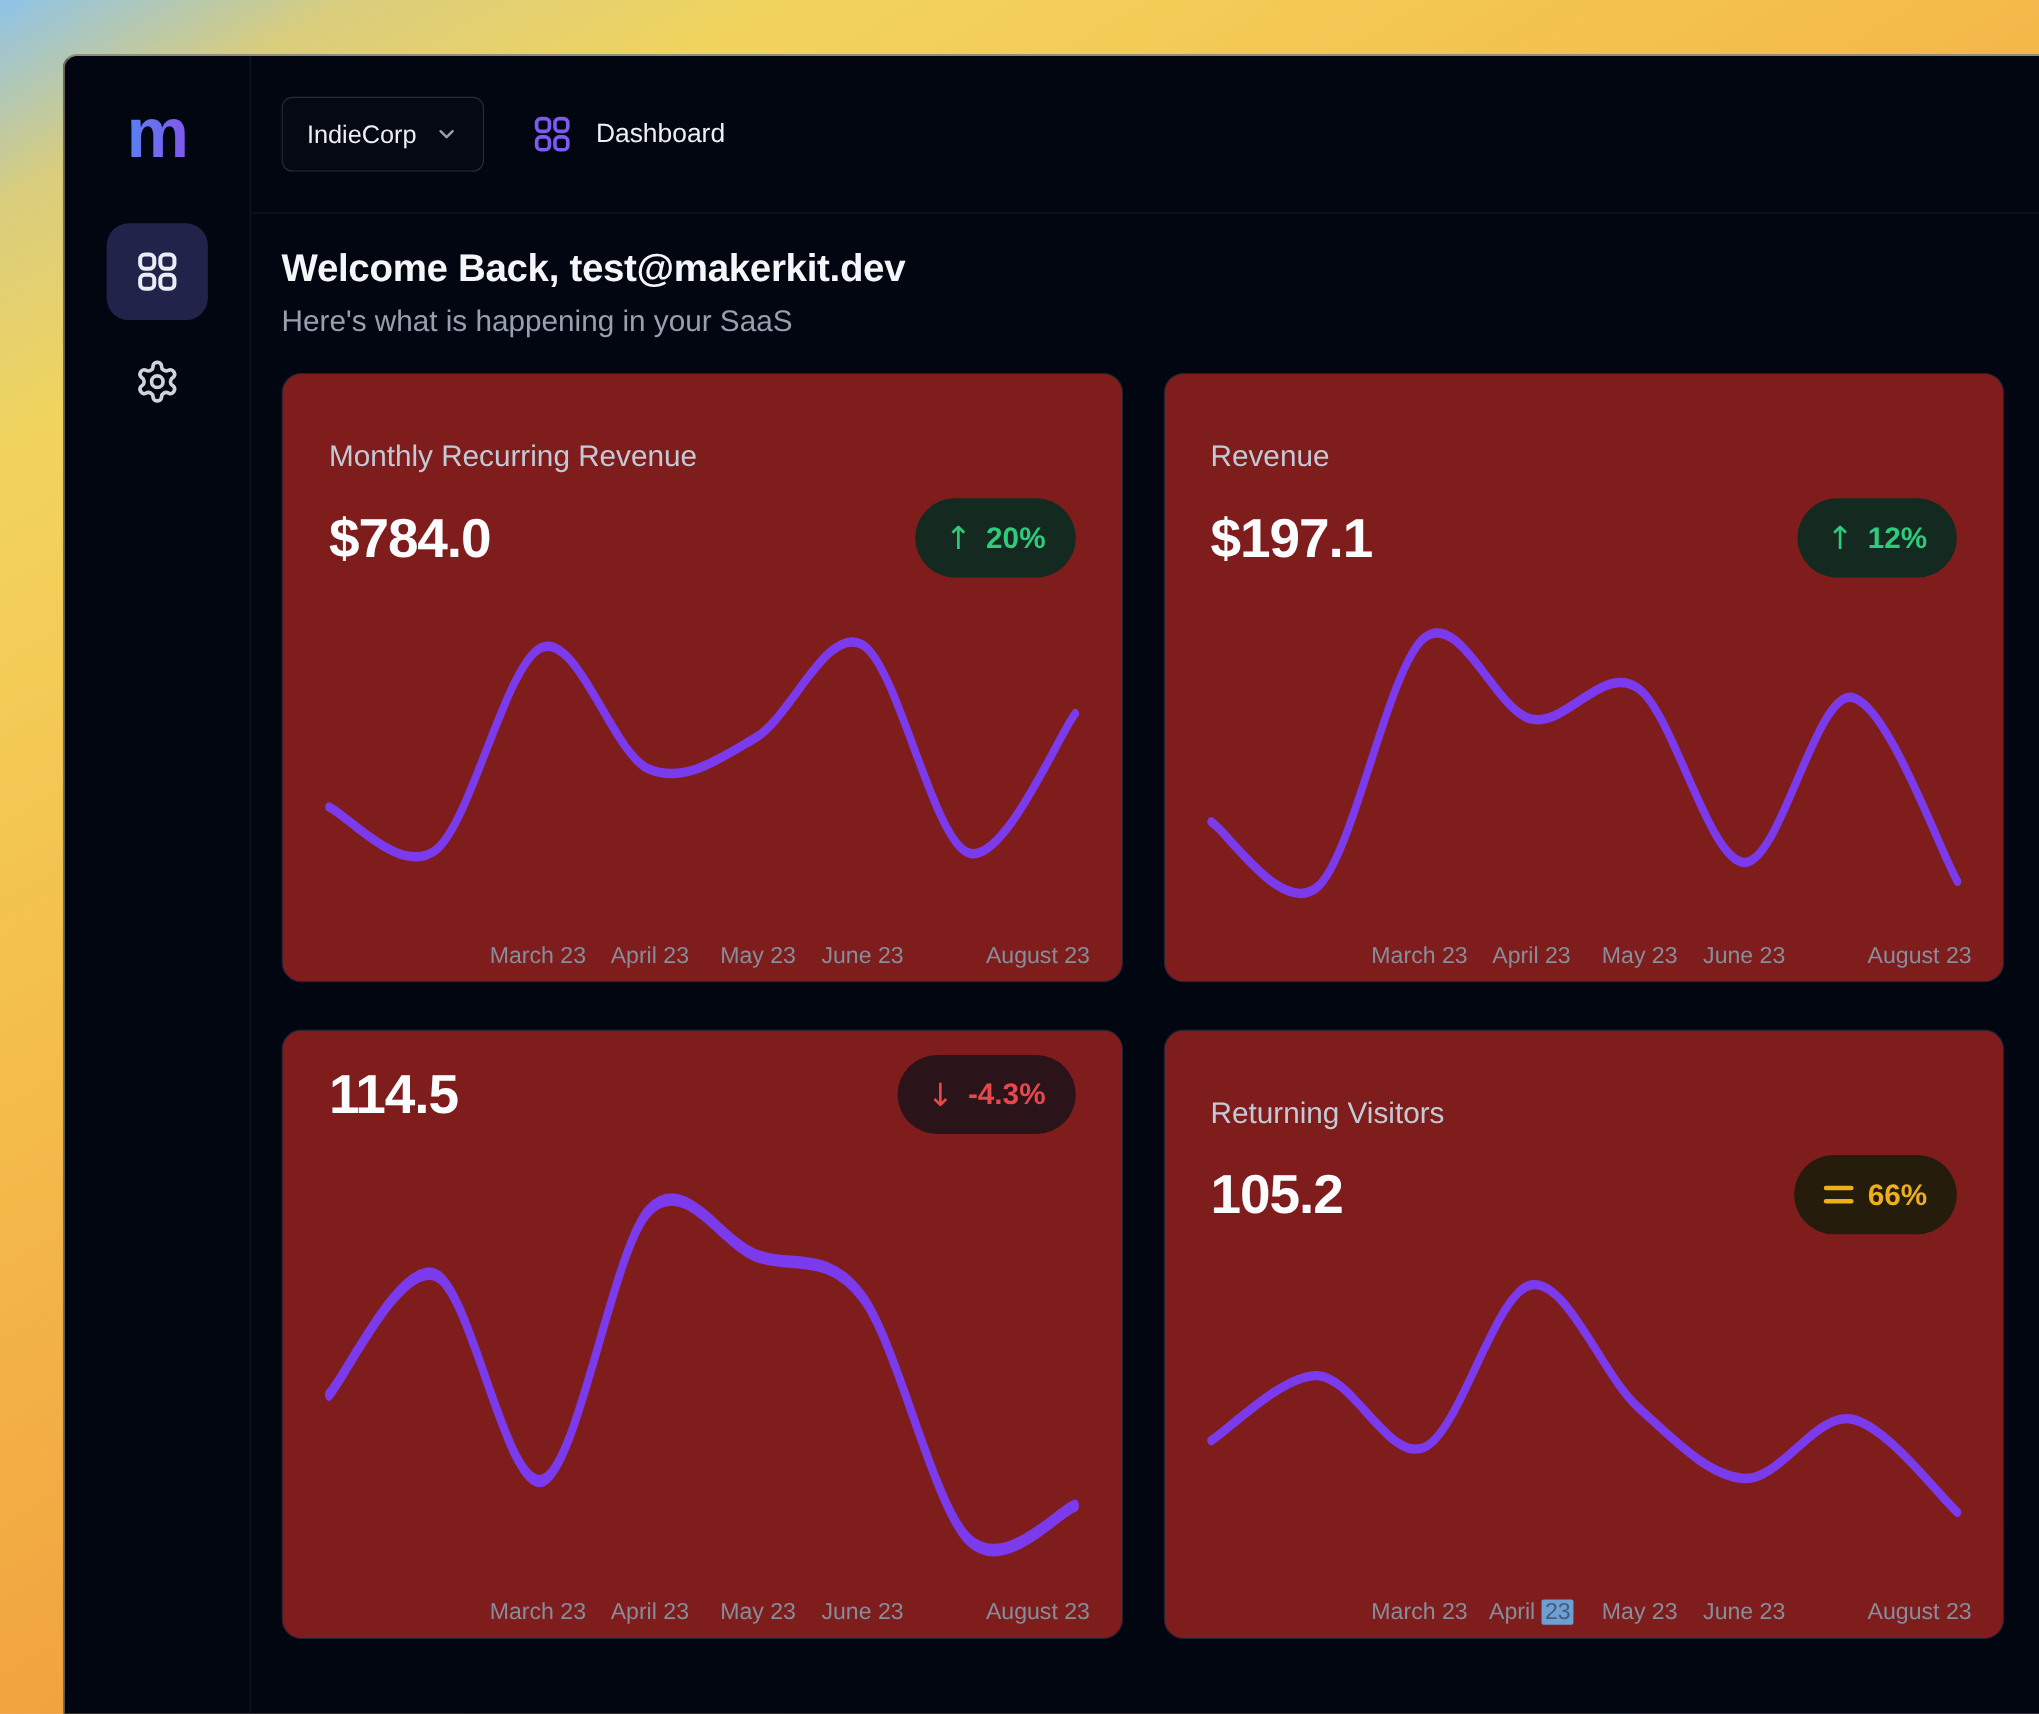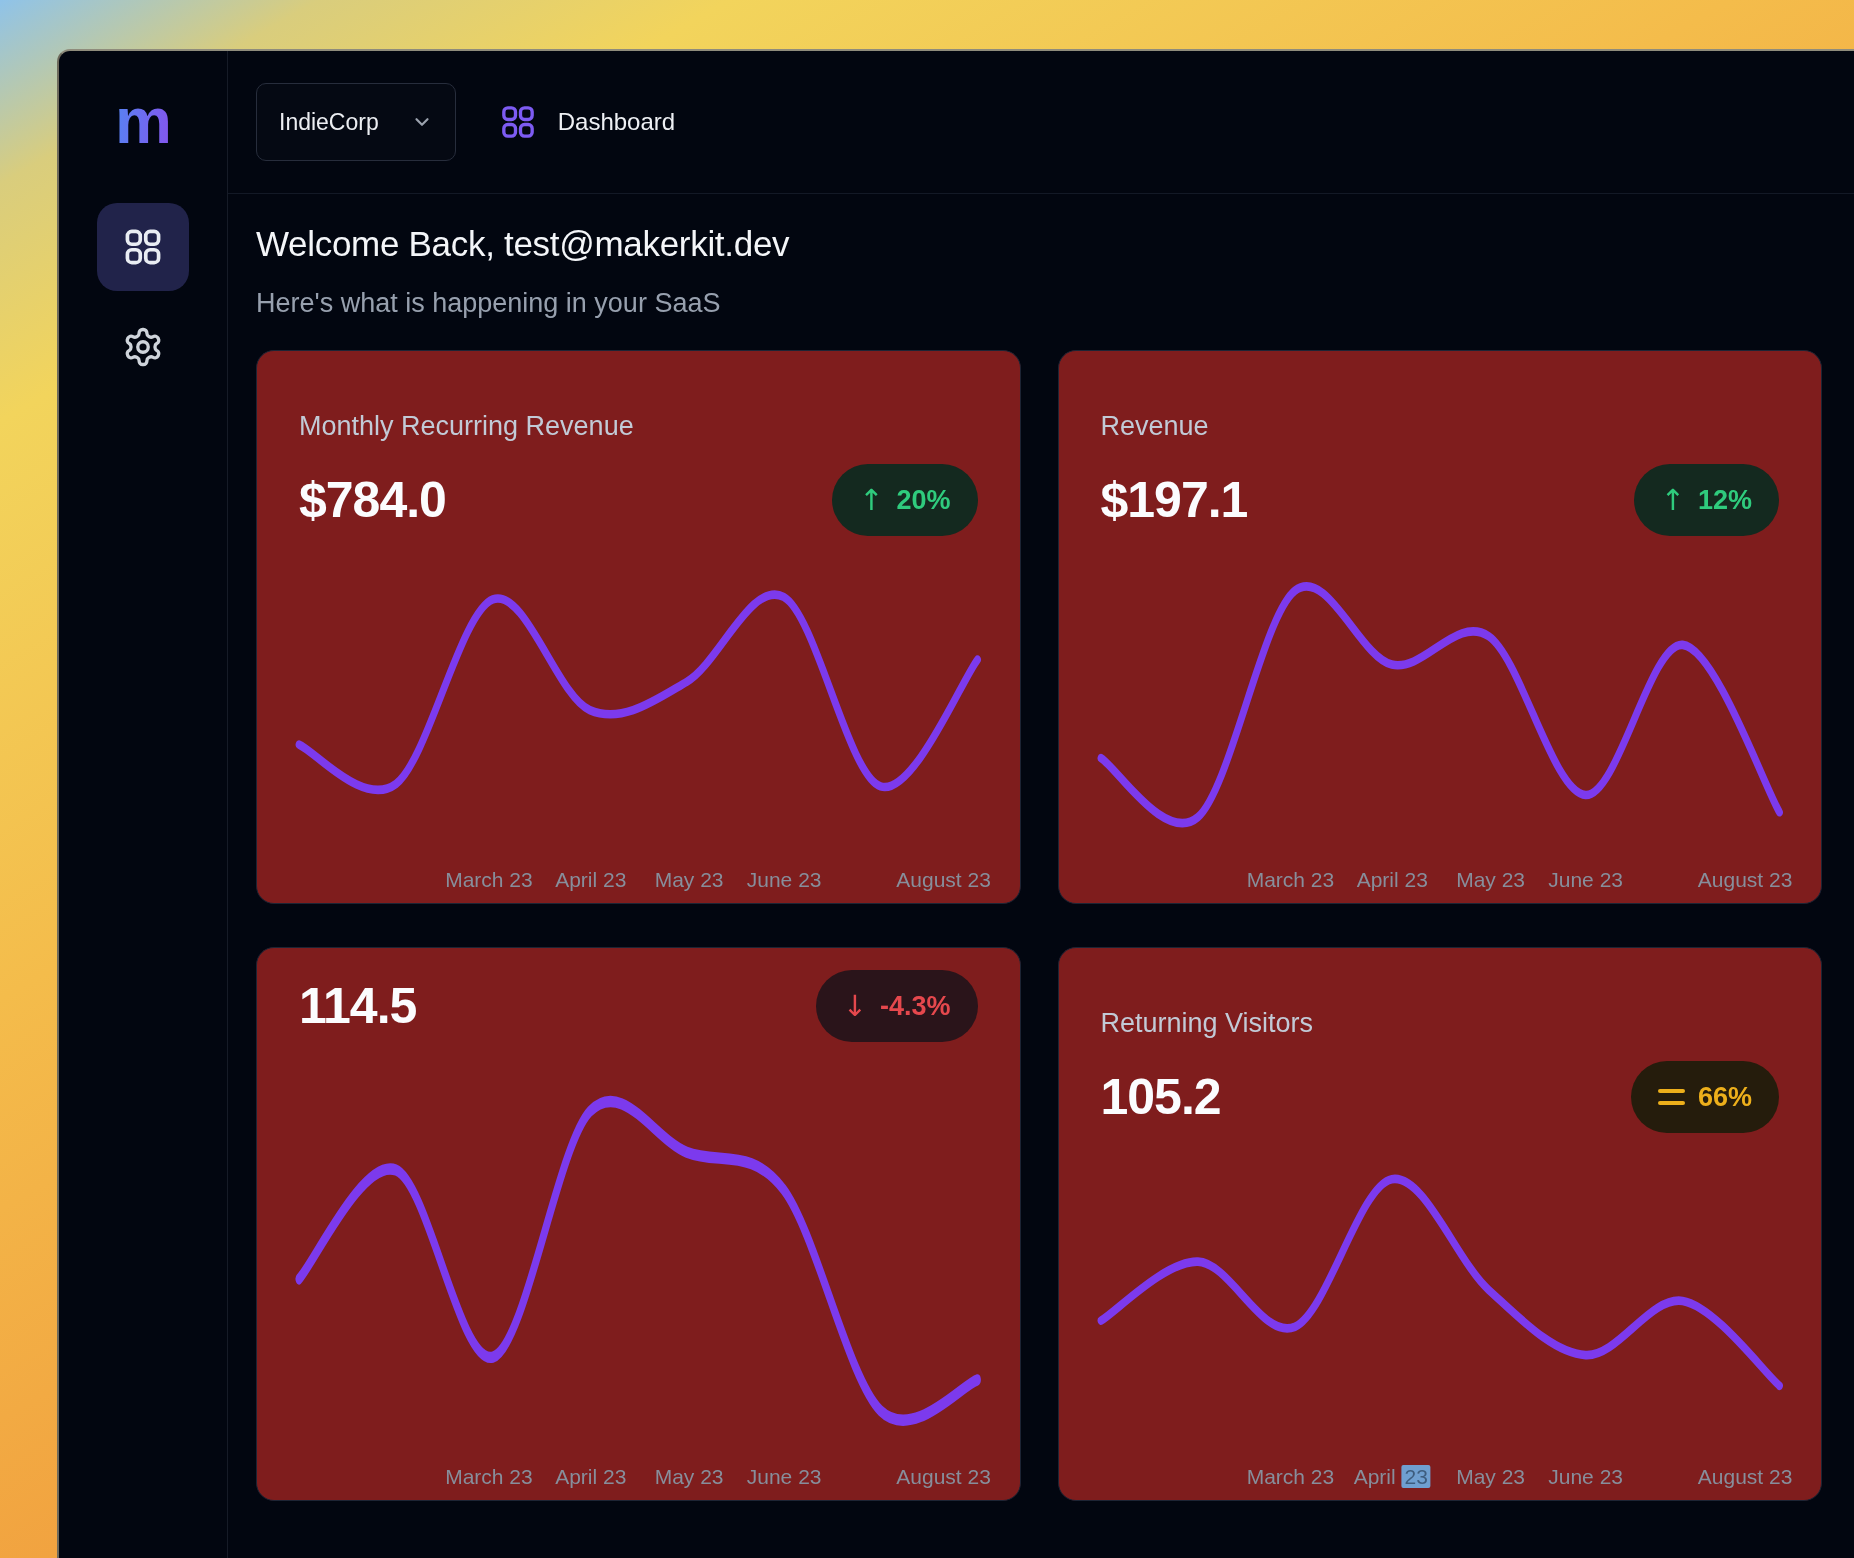--- a/index.html
+++ b/index.html
@@ -39,32 +39,32 @@
   .nav-item svg { width:44px; height:44px; }
   .gear-item svg { width:42px; height:42px; }
   
   .main { flex:1; min-width:0; display:flex; flex-direction:column; }
   .topbar {
     height:143px; flex:0 0 143px;
     border-bottom:1px solid #131926;
     display:flex; align-items:center; padding-left:28px;
   }
   .org-btn {
-    height:78px; padding:0 22px; display:flex; align-items:center; gap:32px;
+    height:68px; padding:0 22px; display:flex; align-items:center; gap:16px;
     background:rgba(255,255,255,0.015);
     border:1px solid #272d3c; border-radius:10px;
     color:#eceef2; font-size:23px; font-weight:500; cursor:pointer;
   }
   .org-btn svg { width:22px; height:22px; color:#9aa1ad; }
   .page-group { display:flex; align-items:center; margin-left:42px; gap:20px; }
   .page-group svg { width:40px; height:40px; color:#7d5bf2; }
   .page-title { font-size:24px; color:#eef0f4; font-weight:500; }
   
   .content { padding:30px 32px 0 28px; flex:1; }
-  h1 { font-size:35px; font-weight:400; color:#f4f6f9; letter-spacing:-0.3px; margin-bottom:24px; }
+  h1 { font-size:35px; font-weight:700; color:#f4f6f9; letter-spacing:-0.3px; margin-bottom:13px; }
   .subheading { font-size:27px; color:#97a0ae; margin-bottom:31px; }
   .grid { display:grid; grid-template-columns:1fr 1fr; column-gap:37px; row-gap:43px; }
   .card {
     height:554px; border:1px solid #1d2434; border-radius:18px;
     background:#7f1d1d; padding:0 42px;
     display:flex; flex-direction:column;
   }
   .card-title { margin-top:60px; font-size:27px; color:#c2cad6; font-weight:400; }
   .value-row { margin-top:22px; display:flex; justify-content:space-between; align-items:center; }
   .metric-value { font-size:50px; font-weight:800; color:#fbfcfe; letter-spacing:-1px; }

